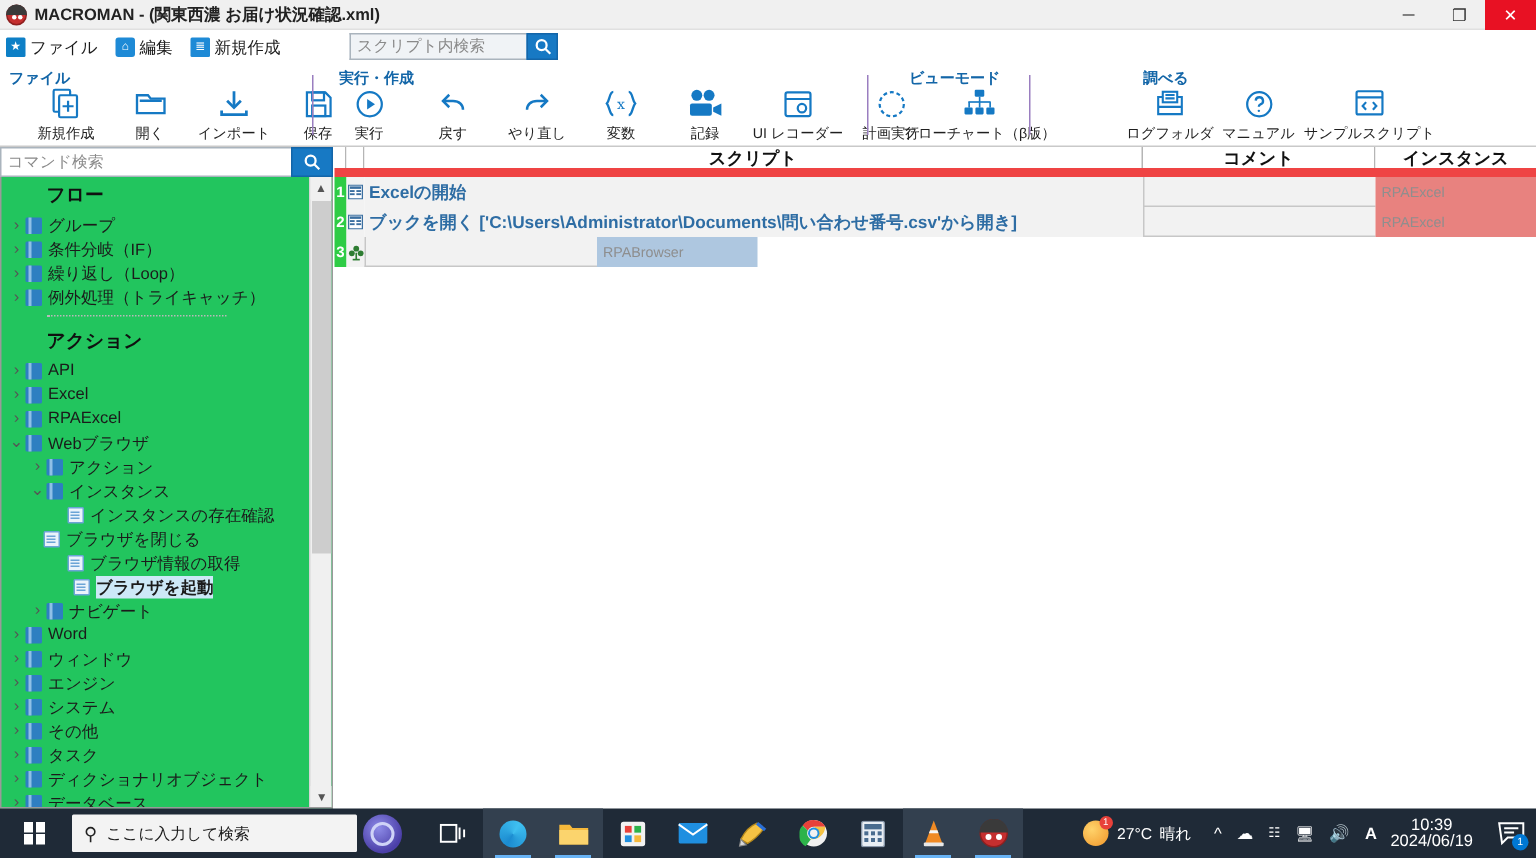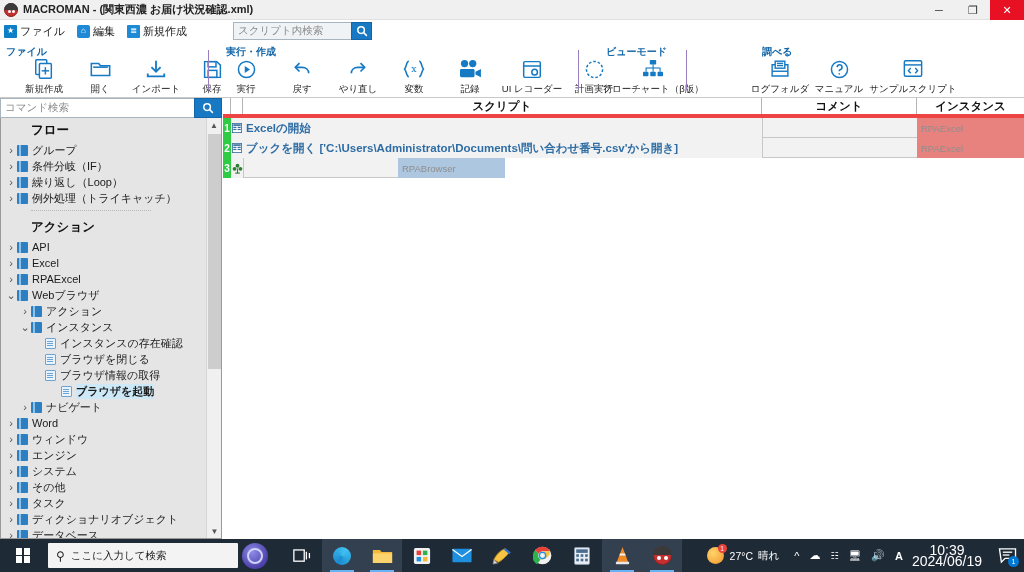--- a/index.html
+++ b/index.html
@@ -104,21 +104,21 @@
   .cmd-search .cs-input{
     flex:1; border:1px solid #aab4bd; border-right:none; background:#ffffff;
     font-size:10.5px; color:#8a8a8a; padding-left:4px; display:flex; align-items:center;
   }
   .cmd-search .cs-btn{
     width:28px; background:#1779c4; border:1px solid #1365a8;
     display:flex; align-items:center; justify-content:center;
   }
   .tree{
     position:absolute; left:0; top:20px; width:222px; height:421px;
-    border:1px solid #9a9a9a; border-top:none; background:#e5e5e5;
+    border:1px solid #9a9a9a; border-top:none; background:#22c55e;
     overflow:hidden;
   }
   .tree-inner{ position:absolute; left:0; top:0; width:206px; height:421px; }
   .tree-head{
     font-size:12.5px; font-weight:bold; color:#101010; padding:4px 0 3px 30px;
   }
   .tnode{
     display:flex; align-items:center; height:16px; padding-left:4px; white-space:nowrap;
   }
   .tnode .arrow{
@@ -155,21 +155,21 @@
   }
   .ts-thumb{
     position:absolute; left:1px; top:16px; width:13px; height:235px; background:#cdcdcd;
   }
 
   
   .grid{
     position:absolute; left:223px; top:98px; width:801px; height:441px; background:#fff;
   }
   .grid-head{
-    display:flex; height:20px; border-bottom:4px solid #ef4444; background:#ffffff;
+    display:flex; height:20px; border-bottom:6px solid #ef4444; background:#ffffff;
   }
   .gh-cell{
     display:flex; align-items:center; justify-content:center;
     font-size:11.5px; font-weight:bold; color:#111;
     border-right:1px solid #b5b5b5; background:#ffffff;
   }
   .gh-gutter{ width:8px; border-right:1px solid #b5b5b5; }
   .gh-gutter2{ width:12px; border-right:1px solid #b5b5b5; }
   .gh-script{ flex:1; }
   .gh-comment{ width:155px; }
@@ -243,21 +243,21 @@
     margin-right:6px; position:relative;
   }
   .tb-weather .sun .badge{
     position:absolute; right:-3px; top:-3px; width:9px; height:9px; border-radius:50%;
     background:#e8413a; color:#fff; font-size:6.5px; line-height:9px; text-align:center;
   }
   .tb-weather .wtext{ font-size:10.5px; color:#fff; white-space:nowrap; }
   .tray{ display:flex; align-items:center; color:#fff; font-size:11px; }
   .tray span{ margin:0 5px; }
   .tb-clock{
-    color:#fff; font-size:14px; line-height:11px; text-align:center; margin:0 8px 0 4px;
+    color:#fff; font-size:11px; line-height:11px; text-align:center; margin:0 8px 0 4px;
     white-space:nowrap;
   }
   .tb-notif{
     width:34px; height:33px; display:flex; align-items:center; justify-content:center;
     position:relative;
   }
   .notif-badge{
     position:absolute; right:5px; bottom:5px; width:11px; height:11px; border-radius:50%;
     background:#0078d4; color:#fff; font-size:7px; line-height:11px; text-align:center;
   }
@@ -562,31 +562,31 @@
           <div class="tnode" style="padding-left: 18px;">
             <span class="arrow" style="font-size: 11px; line-height: 6px;">⌄</span>
             <span class="tico ico-folder"></span>
             <span class="tlabel">インスタンス</span>
           </div>
           <div class="tnode" style="padding-left: 32px;">
             <span class="arrow"></span>
             <span class="tico ico-leaf"></span>
             <span class="tlabel">インスタンスの存在確認</span>
           </div>
-          <div class="tnode" style="padding-left: 32px;">
+          <div class="tnode" style="padding-left: 16px;">
             <span class="arrow"></span>
             <span class="tico ico-leaf"></span>
             <span class="tlabel">ブラウザを閉じる</span>
           </div>
           <div class="tnode" style="padding-left: 32px;">
             <span class="arrow"></span>
             <span class="tico ico-leaf"></span>
             <span class="tlabel">ブラウザ情報の取得</span>
           </div>
-          <div class="tnode selected" style="padding-left: 48px;">
+          <div class="tnode selected" style="padding-left: 36px;">
             <span class="arrow"></span>
             <span class="tico ico-leaf"></span>
             <span class="tlabel">ブラウザを起動</span>
           </div>
           <div class="tnode" style="padding-left: 18px;">
             <span class="arrow" style="font-size: 11px;">›</span>
             <span class="tico ico-folder"></span>
             <span class="tlabel">ナビゲート</span>
           </div>
           <div class="tnode" style="padding-left: 4px;">

